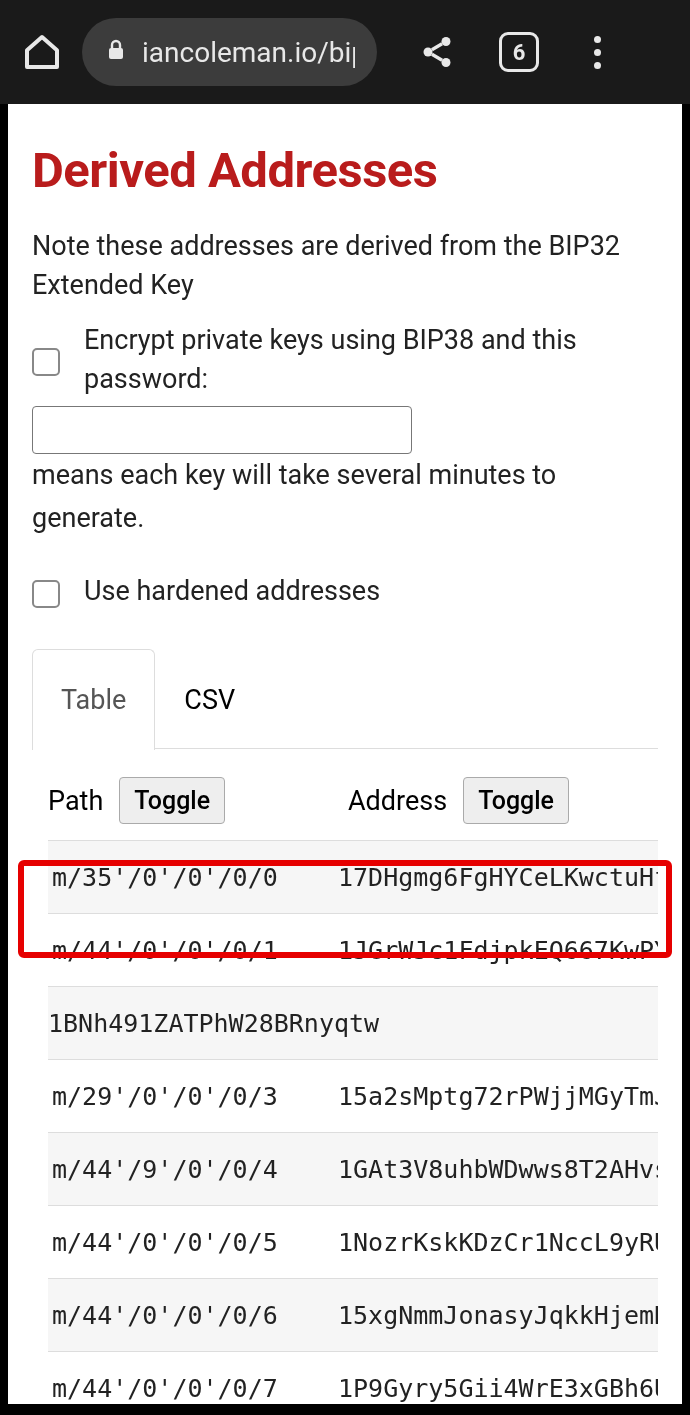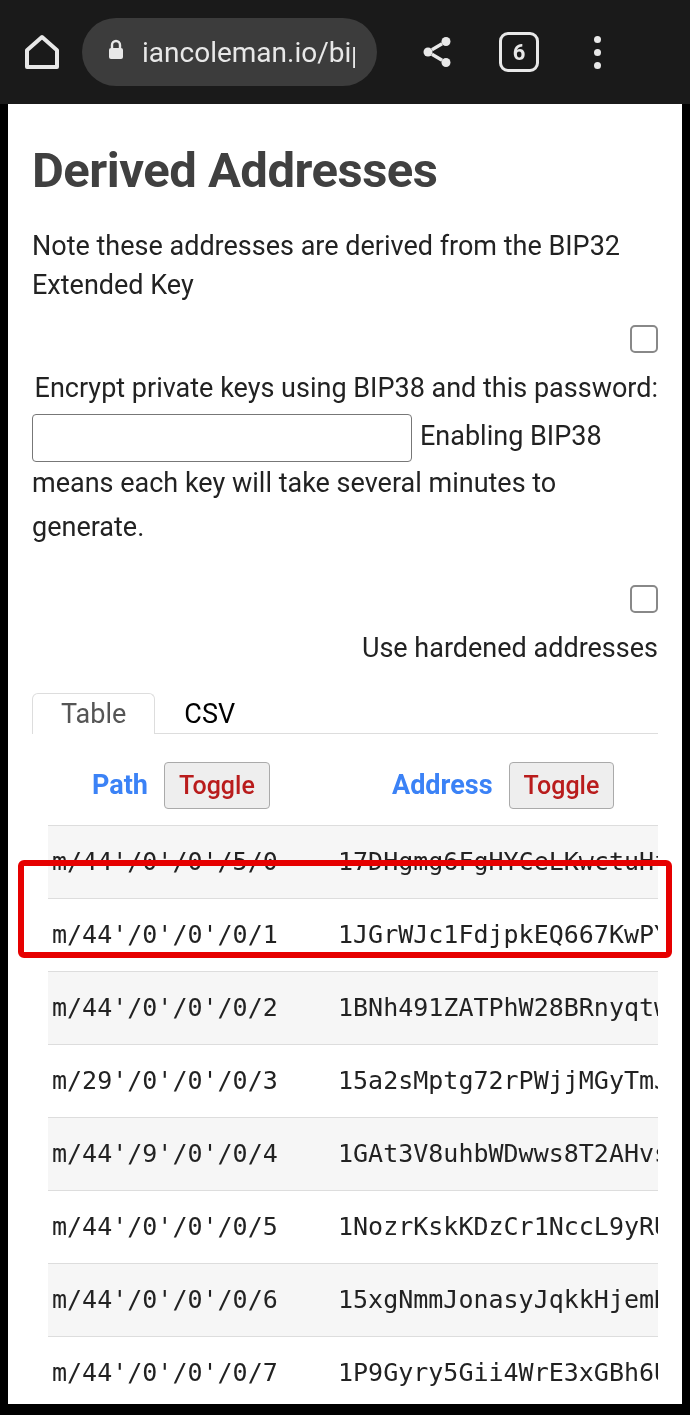--- a/index.html
+++ b/index.html
@@ -59,36 +59,35 @@
     background: #fff;
     margin: 0 8px 8px 8px;
     height: 1300px;
     padding: 38px 24px 0 24px;
     overflow: hidden;
     position: relative;
   }
   h1 {
     font-size: 49px;
     font-weight: 700;
-    color: #404040;
+    color: #b91c1c;
     margin-bottom: 28px;
     letter-spacing: -0.5px;
   }
   .note {
     font-size: 27px;
     color: #222;
     line-height: 1.45;
     margin-bottom: 16px;
   }
   .check-row {
     display: flex;
-    align-items: flex-end;
-    gap: 16px;
+    align-items: center;
+    gap: 24px;
     margin-bottom: 6px;
-    flex-direction: column;
   }
   .chk {
     width: 28px;
     height: 28px;
     border: 2px solid #888;
     border-radius: 5px;
     margin-top: 4px;
     flex-shrink: 0;
   }
   .chk-label {
@@ -110,26 +109,27 @@
     border-radius: 4px;
     vertical-align: middle;
     margin-right: 8px;
   }
   .tabs {
     display: flex;
     border-bottom: 1.5px solid #ddd;
     margin-top: 24px;
   }
   .tab {
-    padding: 4px 28px;
+    padding: 34px 28px;
     font-size: 27px;
     border: 1.5px solid transparent;
     border-bottom: none;
     position: relative;
     bottom: -1.5px;
+    margin-top: 12px;
   }
   .tab.active {
     color: #555;
     border-color: #ddd;
     border-radius: 6px 6px 0 0;
     background:#fff;
   }
   .tab.inactive { color: #000000; }
 
   .table-wrap {
@@ -137,34 +137,33 @@
     margin-top: 18px;
     padding: 0 0 0 16px;
   }
   .thead {
     display: flex;
     align-items: center;
     padding: 10px 0 16px 0;
   }
   .th {
     font-size: 27px;
-    font-weight: 700;
-    color: #3b82f6;
-    margin-left: 44px;
+    font-weight: 400;
+    color: #000000;
   }
   .toggle-btn {
     display:inline-block;
     padding: 8px 14px;
     font-size: 25px;
     background: #eee;
     border: 1.5px solid #aaa;
     border-radius: 4px;
     margin-left: 16px;
     font-weight: 500;
-    color:#b91c1c;
+    color:#000000;
   }
   .col-path-h { width: 300px; display:flex; align-items:center; }
   .col-addr-h { display:flex; align-items:center; }
 
   .tbody .row {
     display: flex;
     align-items: center;
     height: 73px;
     border-top: 1.5px solid #ddd;
     font-family: "Menlo","Consolas",monospace;
@@ -221,21 +220,21 @@
 
 <div class="page">
   <h1>Derived Addresses</h1>
   <p class="note">Note these addresses are derived from the BIP32 Extended Key</p>
 
   <div class="check-row">
     <span class="chk"></span>
     <span class="chk-label">Encrypt private keys using BIP38 and this password:</span>
   </div>
   <div class="bip38-block">
-    <span class="pwd-input"></span><span>Enabling BIP38 </span><br>
+    <span class="pwd-input"></span><br>
     <span>means each key will take several minutes to generate.</span>
   </div>
 
   <div class="check-row" style="margin-bottom:6px;">
     <span class="chk"></span>
     <span class="chk-label">Use hardened addresses</span>
   </div>
 
   <div class="tabs">
     <div class="tab active">Table</div>
@@ -248,29 +247,28 @@
         <span class="th">Path</span>
         <span class="toggle-btn">Toggle</span>
       </div>
       <div class="col-addr-h">
         <span class="th">Address</span>
         <span class="toggle-btn">Toggle</span>
       </div>
     </div>
     <div class="tbody" id="tbody">
         <div class="row">
-          <div class="cell-path">m/44'/0'/0'/5/0</div>
+          <div class="cell-path">m/35'/0'/0'/0/0</div>
           <div class="cell-addr">17DHgmg6FgHYCeLKwctuHf</div>
         </div>
         <div class="row">
           <div class="cell-path">m/44'/0'/0'/0/1</div>
           <div class="cell-addr">1JGrWJc1FdjpkEQ667KwPY</div>
         </div>
         <div class="row">
-          <div class="cell-path">m/44'/0'/0'/0/2</div>
           <div class="cell-addr">1BNh491ZATPhW28BRnyqtw</div>
         </div>
         <div class="row">
           <div class="cell-path">m/29'/0'/0'/0/3</div>
           <div class="cell-addr">15a2sMptg72rPWjjMGyTmJ</div>
         </div>
         <div class="row">
           <div class="cell-path">m/44'/9'/0'/0/4</div>
           <div class="cell-addr">1GAt3V8uhbWDwws8T2AHvs</div>
         </div>

